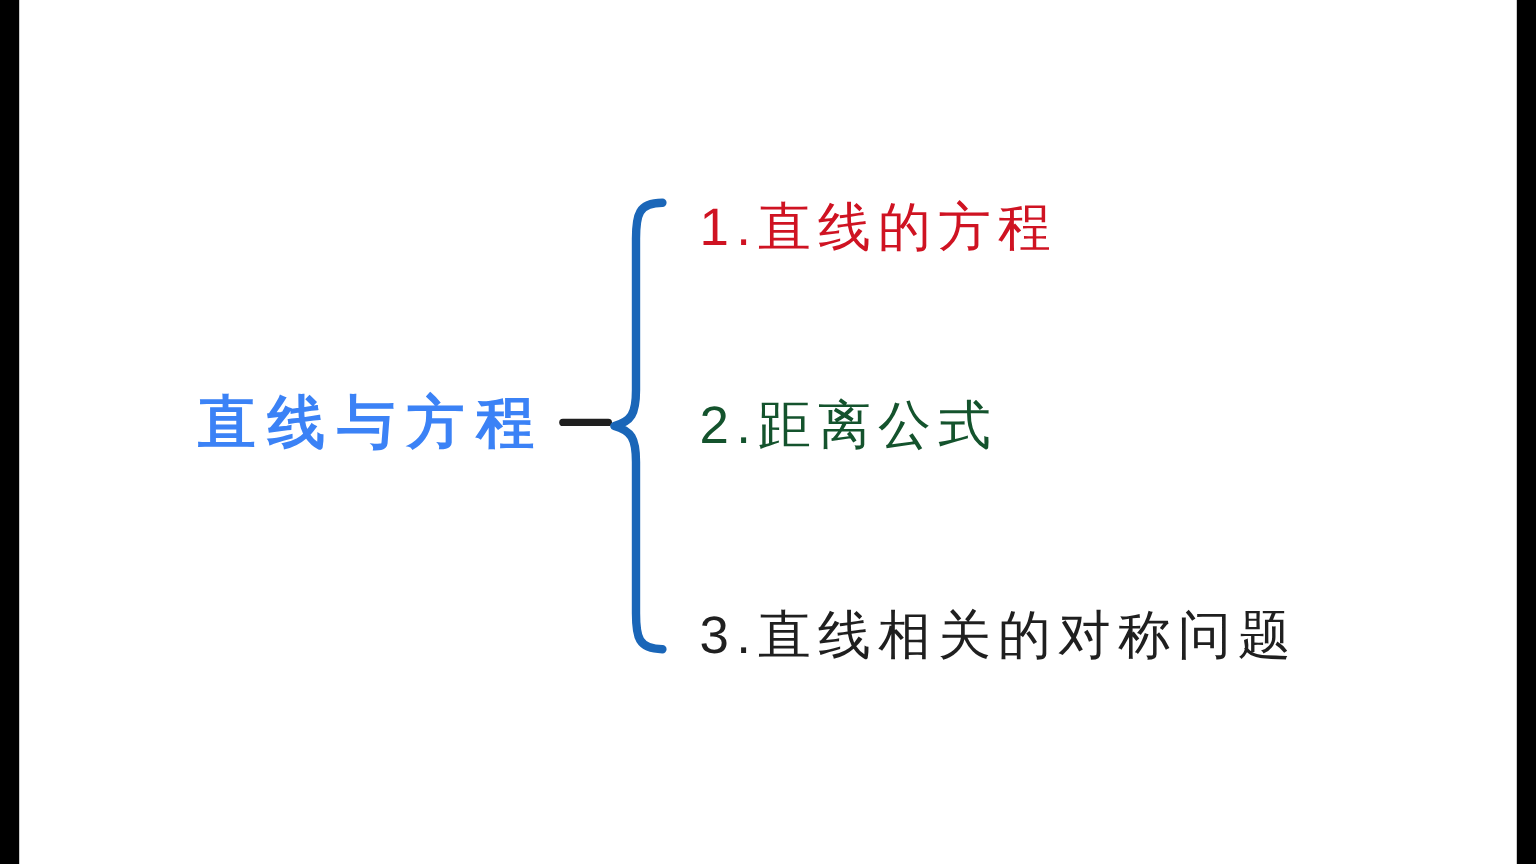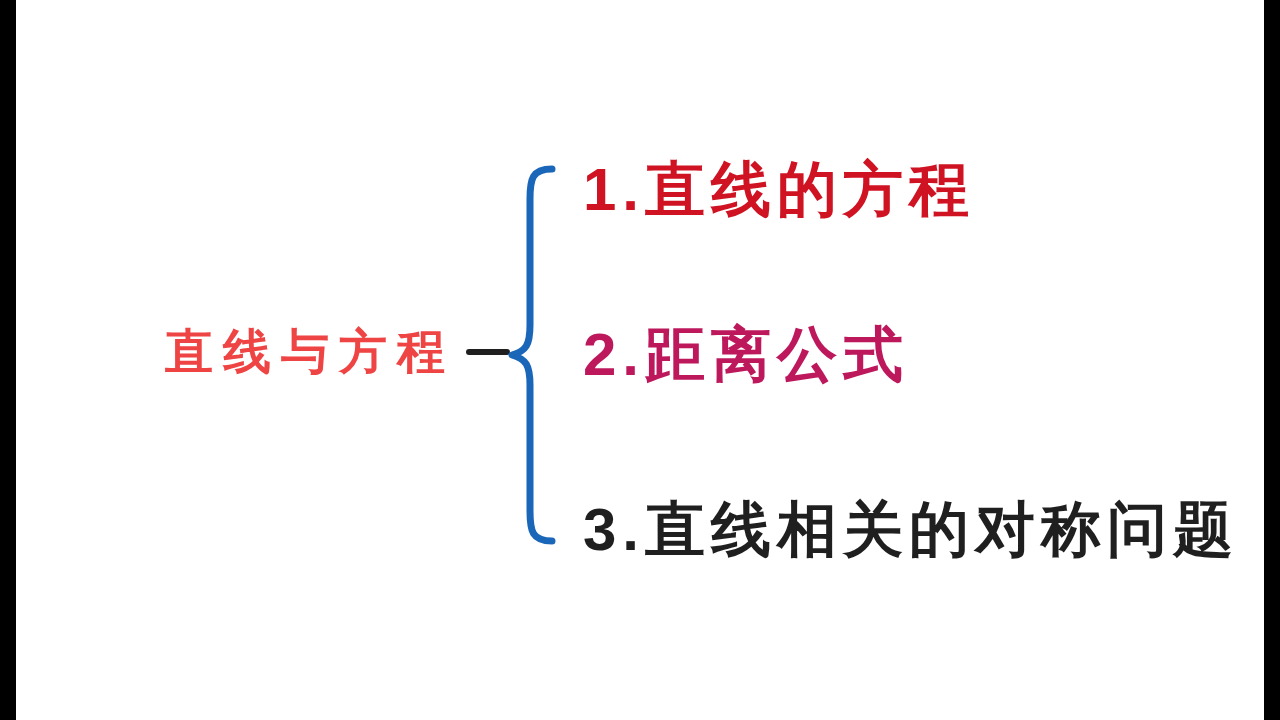--- a/index.html
+++ b/index.html
@@ -52,51 +52,51 @@
     left: 506px;
     top: 164px;
     width: 50px;
     height: 382px;
   }
 
   .branch-item {
     position: absolute;
     left: 583px;
     transform: translateY(-50%);
-    font-size: 60px;
-    font-weight: bold;
+    font-size: 44px;
+    font-weight: normal;
     letter-spacing: 6px;
     white-space: nowrap;
     color: #1f1f1f;
   }
   .branch-item.item-1 { top: 190px; }
   .branch-item.item-2 { top: 355px; }
   .branch-item.item-3 { top: 500px; }
 </style>
 </head>
 <body>
 
 <div class="canvas">
 
   <div class="letterbox left"></div>
   <div class="letterbox right"></div>
 
-  <div class="root-label" style="color: #ef4444;">直线与方程</div>
+  <div class="root-label" style="color: #3b82f6;">直线与方程</div>
 
   <div class="connector"></div>
 
   <svg class="brace" viewBox="0 0 50 382" preserveAspectRatio="none">
     <path d="M 46 5
              C 26 5, 24 15, 24 35
              L 24 161
              C 24 181, 20 187, 6 191
              C 20 195, 24 201, 24 221
              L 24 347
              C 24 367, 26 377, 46 377" fill="none" stroke-width="7" stroke-linecap="round" stroke-linejoin="round" stroke="#1a66b8"></path>
   </svg>
 
   <div class="branch-item item-1" style="color: rgb(207, 19, 34);">1.直线的方程</div>
 
-  <div class="branch-item item-2" style="color: #be185d;">2.距离公式</div>
+  <div class="branch-item item-2" style="color: #14532d;">2.距离公式</div>
 
   <div class="branch-item item-3" style="color: rgb(31, 31, 31); margin-top: 30px;">3.直线相关的对称问题</div>
 
 </div>
 
 </body></html>

